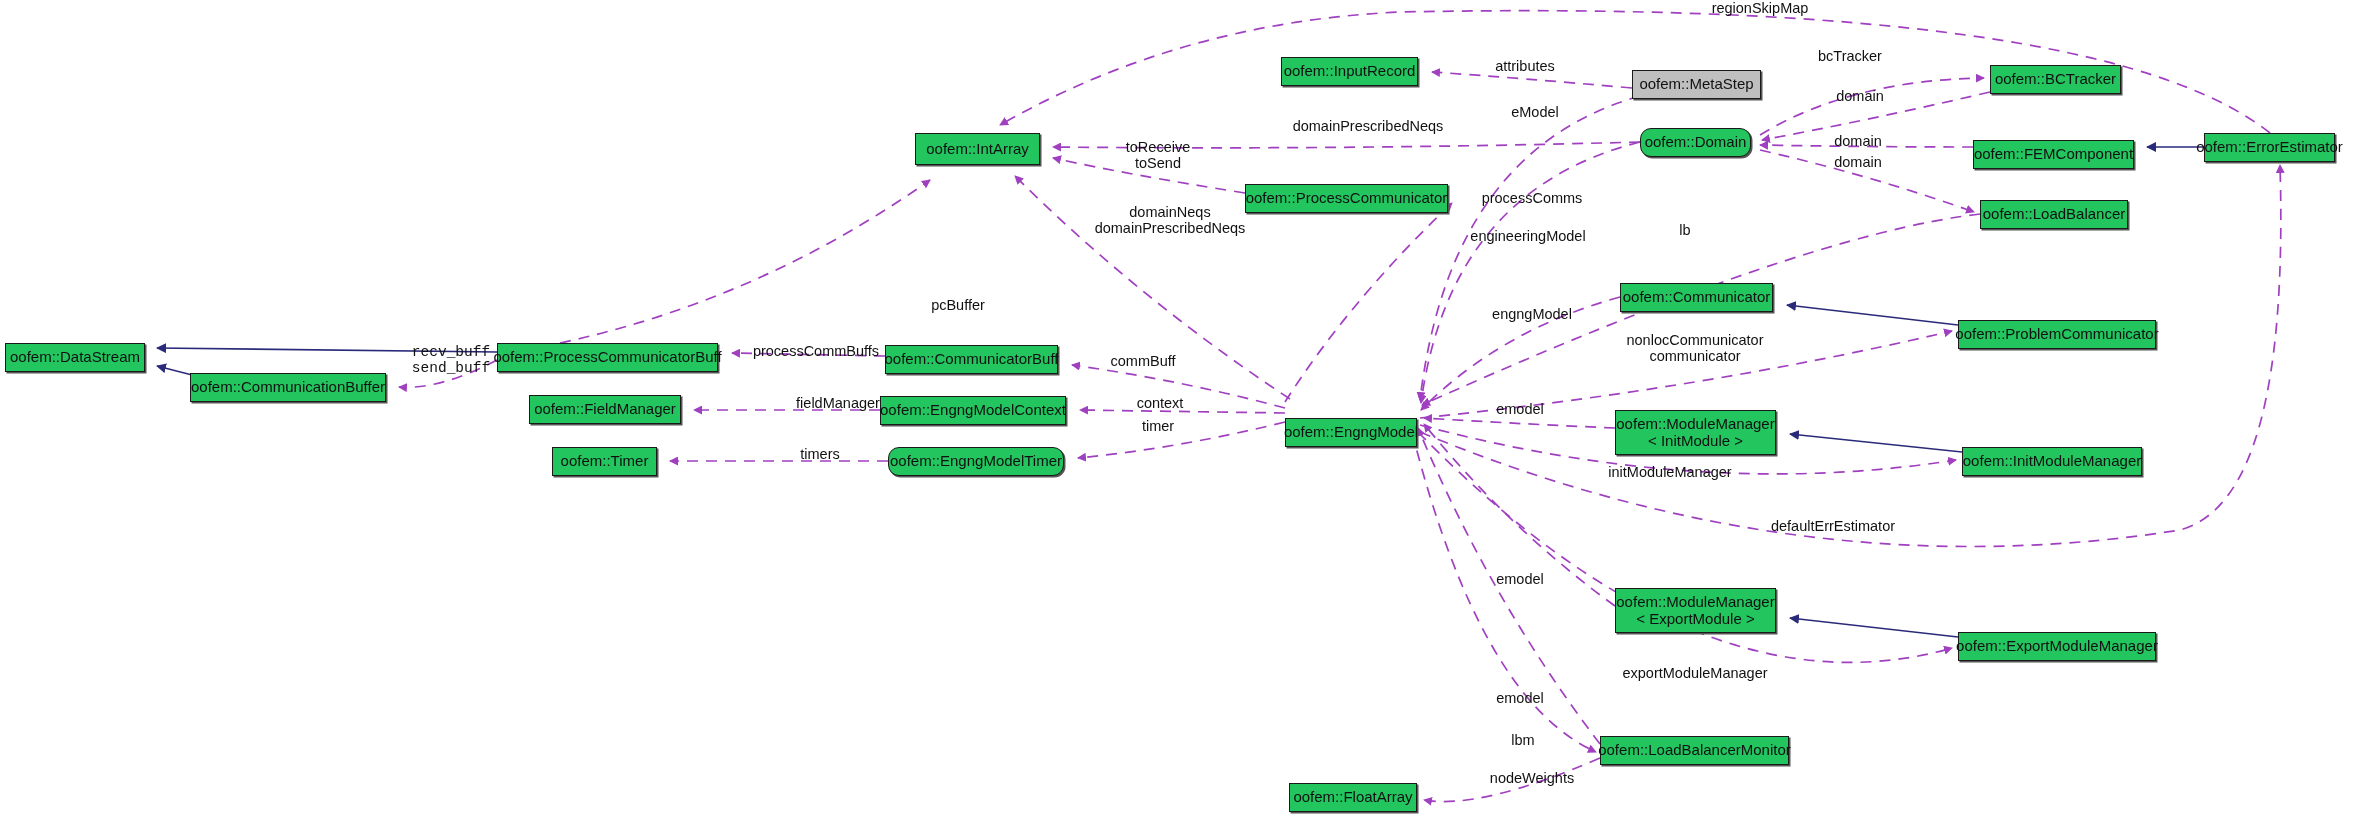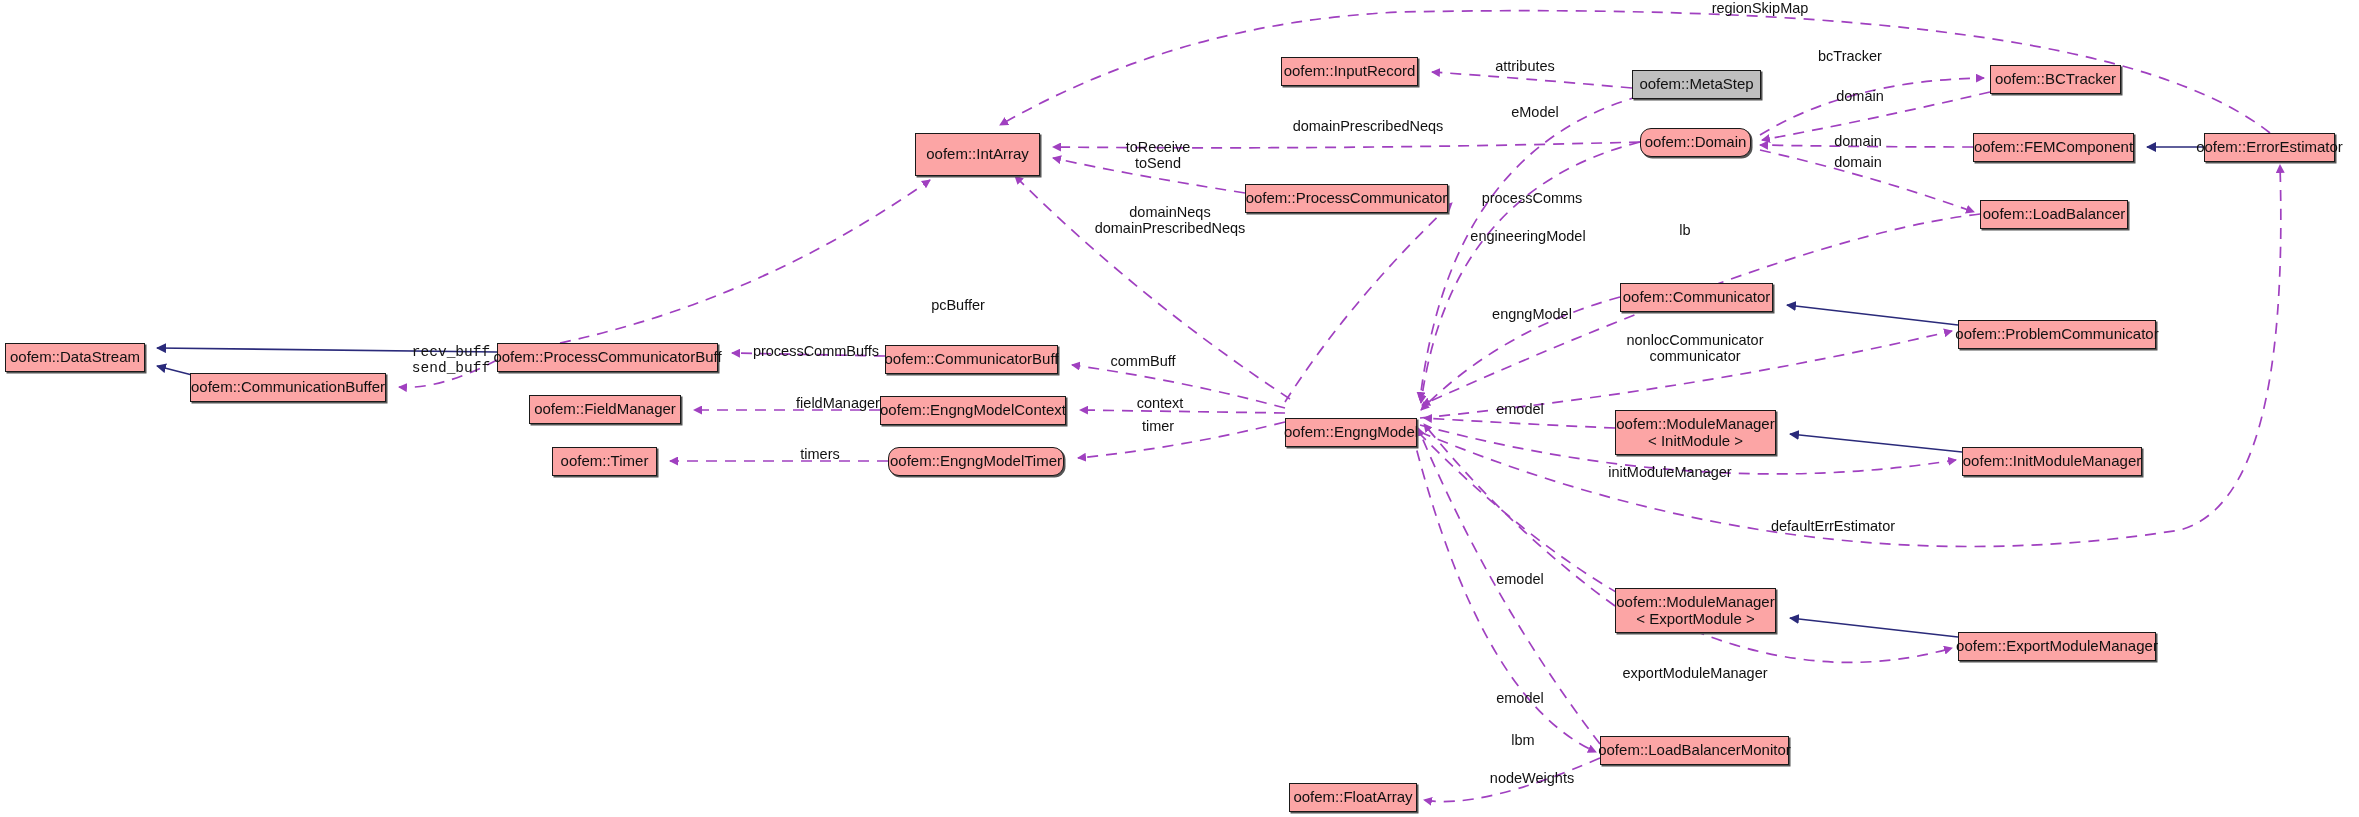--- a/index.html
+++ b/index.html
@@ -19,21 +19,21 @@
     position: absolute;
     left: 0; top: 0;
     width: 2359px;
     height: 817px;
     pointer-events: none;
   }
   .node {
     position: absolute;
     box-sizing: border-box;
     border: 1px solid #1a1a1a;
-    background: #fca5a5;
+    background: #22c55e;
     color: #111111;
     font-size: 15px;
     line-height: 1.12;
     text-align: center;
     display: flex;
     flex-direction: column;
     align-items: center;
     justify-content: center;
     white-space: pre;
     box-shadow: 1.5px 1.5px 0 0 #555555;
@@ -119,21 +119,21 @@
   </div>
   <div class="node" style="left:497px;top:343px;width:221px;height:29px;">
     <span>oofem::ProcessCommunicatorBuff</span>
   </div>
   <div class="node" style="left:529px;top:395px;width:152px;height:29px;">
     <span>oofem::FieldManager</span>
   </div>
   <div class="node" style="left:552px;top:447px;width:105px;height:29px;">
     <span>oofem::Timer</span>
   </div>
-  <div class="node" style="left:915px;top:133px;width:125px;height:43px;">
+  <div class="node" style="left:915px;top:133px;width:125px;height:32px;">
     <span>oofem::IntArray</span>
   </div>
   <div class="node" style="left:1245px;top:184px;width:203px;height:29px;">
     <span>oofem::ProcessCommunicator</span>
   </div>
   <div class="node" style="left:885px;top:345px;width:173px;height:29px;">
     <span>oofem::CommunicatorBuff</span>
   </div>
   <div class="node" style="left:880px;top:396px;width:186px;height:29px;">
     <span>oofem::EngngModelContext</span>
@@ -149,21 +149,21 @@
   </div>
   <div class="node highlight" style="left:1632px;top:70px;width:129px;height:29px;">
     <span>oofem::MetaStep</span>
   </div>
   <div class="node" style="left:1640px;top:128px;width:111px;height:29px;border-radius:11px;">
     <span>oofem::Domain</span>
   </div>
   <div class="node" style="left:1990px;top:65px;width:131px;height:29px;">
     <span>oofem::BCTracker</span>
   </div>
-  <div class="node" style="left:1973px;top:133px;width:161px;height:29px;">
+  <div class="node" style="left:1973px;top:140px;width:161px;height:29px;">
     <span>oofem::FEMComponent</span>
   </div>
   <div class="node" style="left:2204px;top:133px;width:131px;height:29px;">
     <span>oofem::ErrorEstimator</span>
   </div>
   <div class="node" style="left:1980px;top:200px;width:148px;height:29px;">
     <span>oofem::LoadBalancer</span>
   </div>
   <div class="node" style="left:1620px;top:283px;width:153px;height:29px;text-align:right;">
     <span>oofem::Communicator</span>

